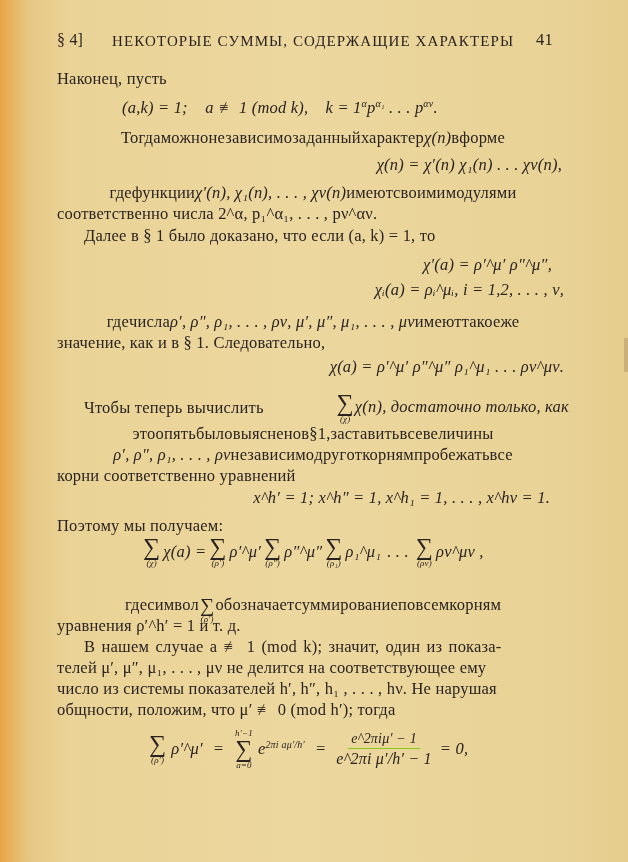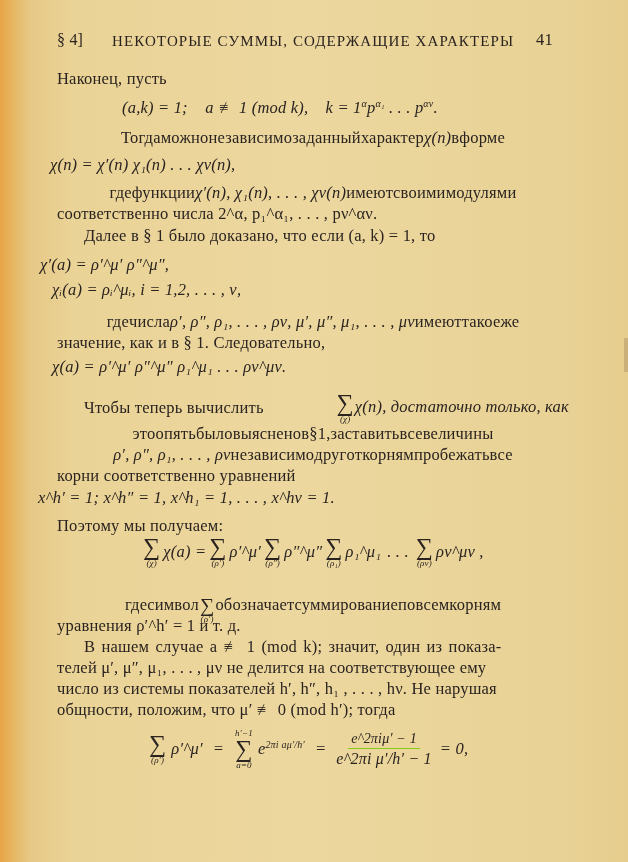--- a/index.html
+++ b/index.html
@@ -8,21 +8,21 @@
     background: linear-gradient(90deg, #e8a445 0px, #e6b865 14px, #e6c886 30px, #ead396 70px, #ecd79f 300px, #e8d295 560px, #e6cd8e 628px);
     font-family: "Liberation Serif", serif;
     color: #2a2320;
     position: relative;
   }
   .page { position: absolute; left: 0; top: 0; width: 628px; height: 862px; }
   .line { position: absolute; white-space: nowrap; font-size: 16.5px; line-height: 20px; letter-spacing: 0.2px; }
   .just { display: flex; justify-content: center; width: 512px; left: 57px; }
   .just span { white-space: nowrap; }
   .i { font-style: italic; }
-  .center { text-align: left; left: 57px; width: 512px; }
+  .center { text-align: right; left: 57px; width: 512px; }
   sup, sub { font-size: 10px; line-height: 0; }
   .hdr { font-size: 15px; letter-spacing: 1.1px; }
   .sum { display: inline-flex; flex-direction: column; align-items: center; vertical-align: middle; line-height: 1; margin: 0 1px; }
   .sum .sig { font-size: 24px; line-height: 22px; }
   .sum .lim { font-size: 9px; line-height: 10px; }
   .frac { display: inline-flex; flex-direction: column; align-items: center; vertical-align: middle; }
   .frac .num { border-bottom: 1px solid #84cc16; padding: 0 3px 1px; font-size: 14px; line-height: 16px; }
   .frac .den { font-size: 16px; line-height: 18px; padding-top: 1px; }
   .mark { position: absolute; right: 0; top: 338px; width: 4px; height: 34px; background: #b99d6a; opacity: .6; }
 </style>

